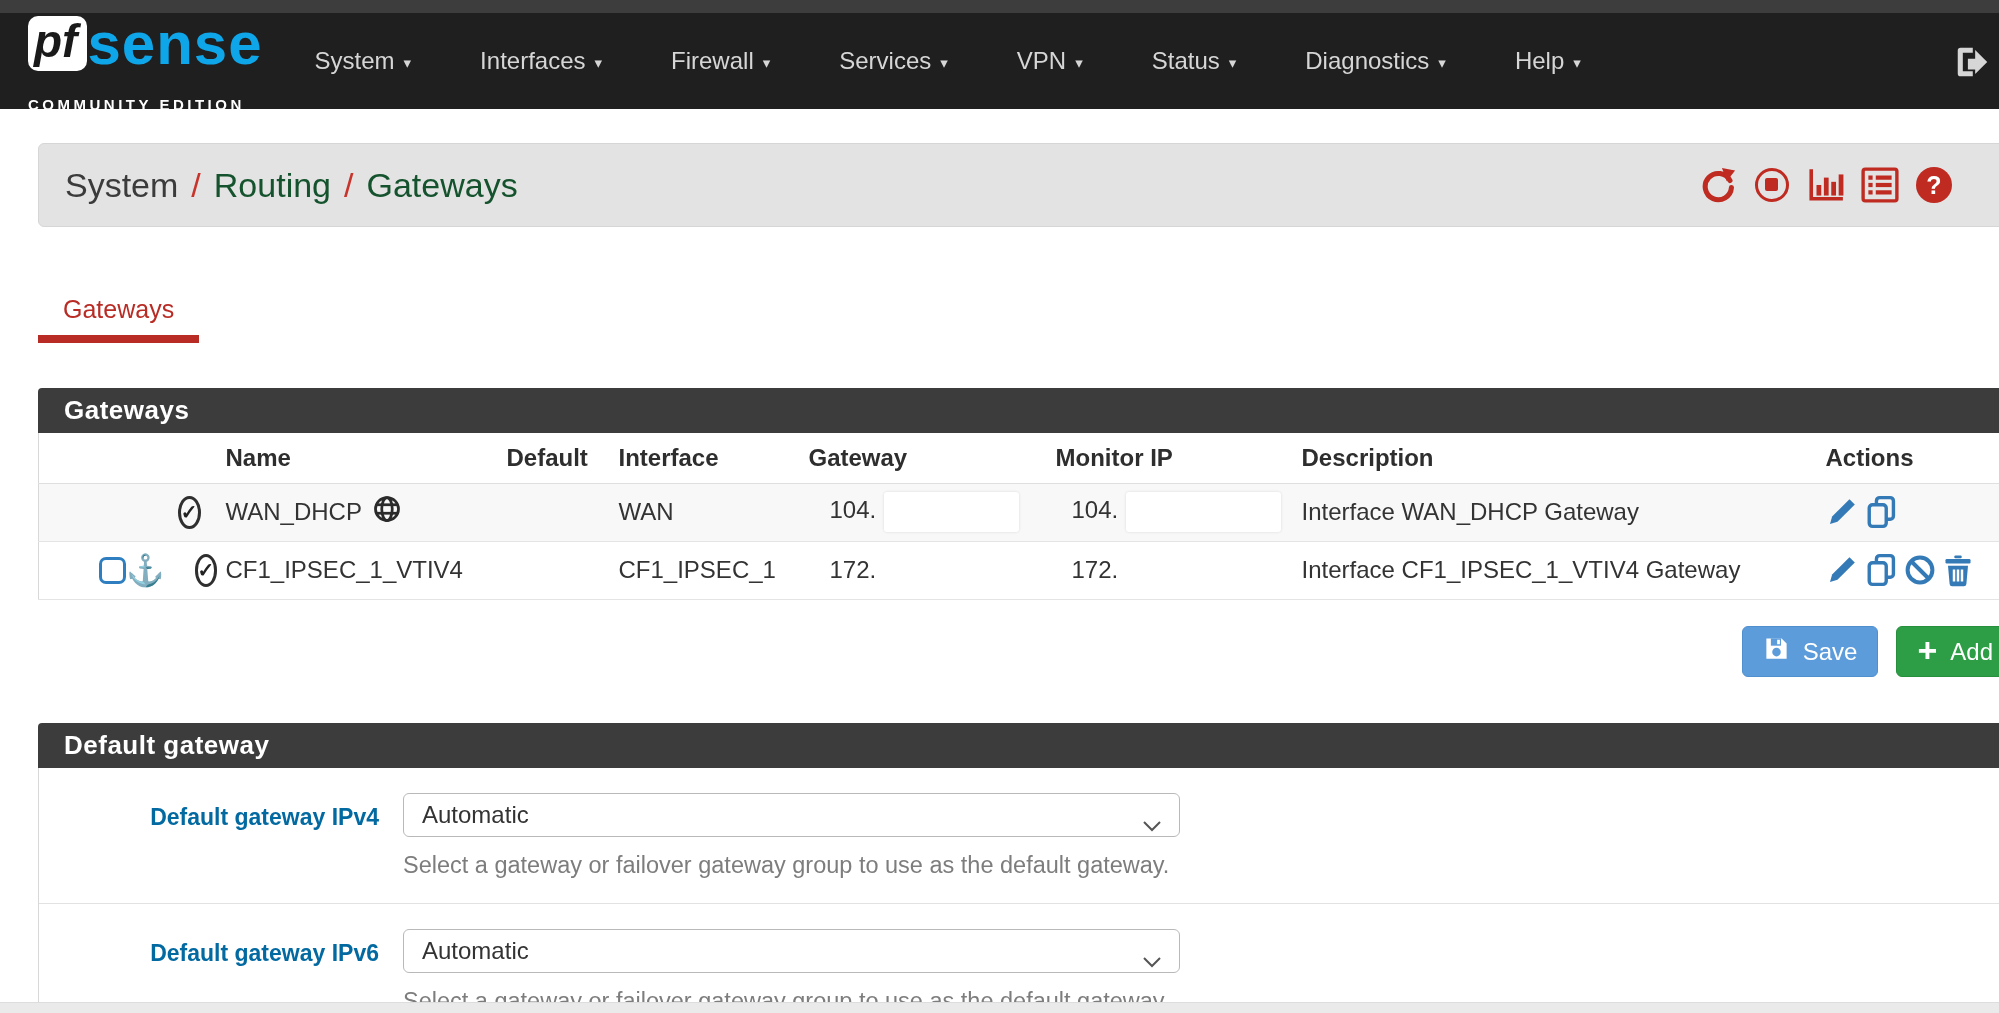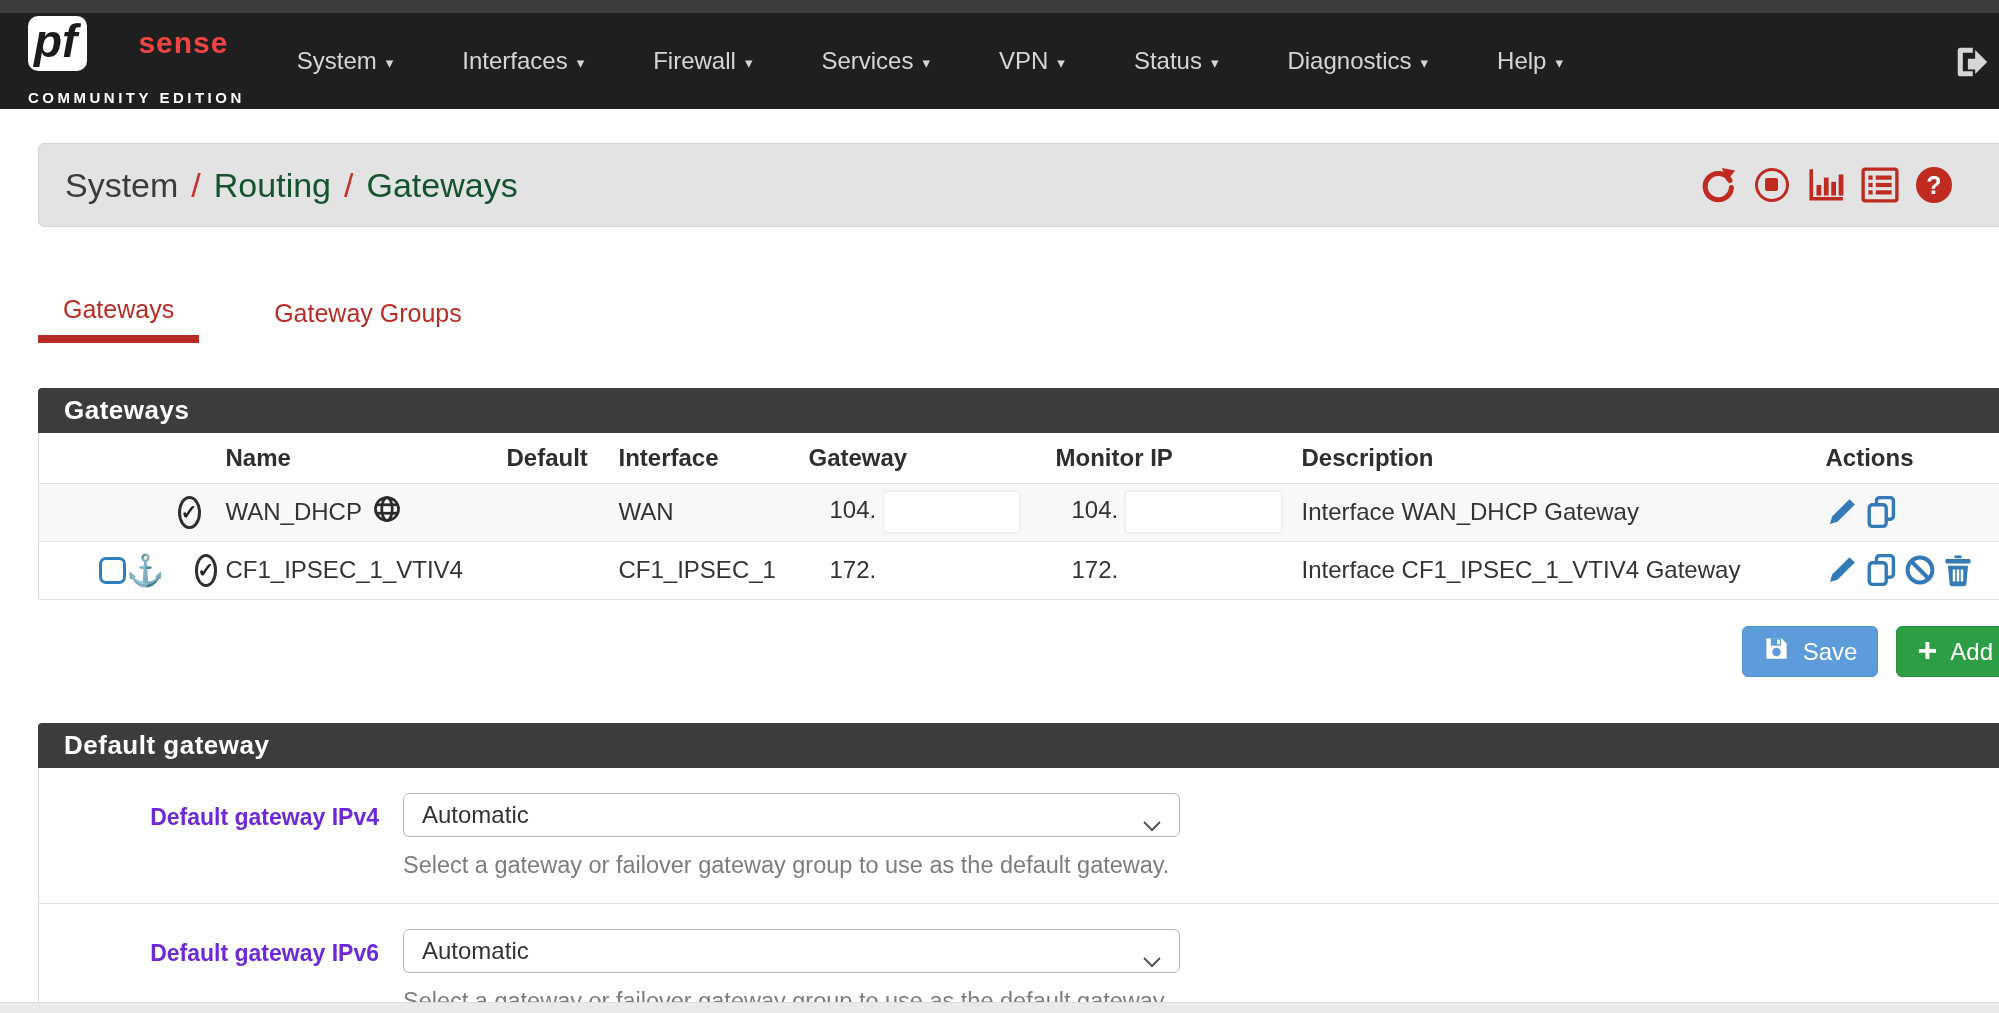--- a/index.html
+++ b/index.html
@@ -11,26 +11,26 @@
     position: relative;
   }
 
   
   .topstrip { position: absolute; top: 0; left: 0; right: 0; height: 13px; background: #3d3d3d; }
   .navbar {
     position: absolute; top: 13px; left: 0; right: 0; height: 96px;
     background: #1f1f1f; display: flex; align-items: center;
   }
   .logo { margin-left: 28px; display: flex; flex-direction: column; }
-  .logo-top { display: flex; align-items: center; gap: 37px; }
+  .logo-top { display: flex; align-items: center; }
   .pf-box {
     background: #fff; color: #1a1a1a; font-weight: bold; font-style: italic;
     font-size: 46px; border-radius: 10px; padding: 1px 10px 5px 6px; line-height: 1.05;
   }
-  .sense { color: #ef4444; font-weight: bold; font-size: 30px; letter-spacing: 1px; margin-left: 14px; }
+  .sense { color: #0ea5e9; font-weight: bold; font-size: 60px; letter-spacing: 1px; margin-left: 0; }
   .edition { color: #fff; font-size: 15px; font-weight: bold; letter-spacing: 3.5px; margin-top: 18px; }
   .nav-items { display: flex; margin-left: 52px; gap: 69px; }
   .nav-item { color: #d6d6d6; font-size: 24px; display: flex; align-items: center; gap: 9px; cursor: pointer; white-space: nowrap; }
   .nav-caret { font-size: 15px; line-height: 1; padding-top: 3px; }
   .logout { position: absolute; right: 8px; top: 30px; cursor: pointer; }
 
   
   .crumb-panel {
     position: absolute; left: 38px; right: -10px; top: 143px; height: 84px;
     background: #e3e3e3; border: 1px solid #d6d6d6; border-radius: 6px;
@@ -102,21 +102,21 @@
     display: flex; align-items: center; gap: 13px; padding: 0 20px; cursor: pointer;
   }
   .btn-save { background: #5d9cdb; border: 1px solid #5190cf; margin-left: 8px; }
   .btn-add { background: #2d9e45; border: 1px solid #27903c; padding-right: 40px; }
   .plus-glyph { font-size: 34px; font-weight: bold; line-height: 1; padding-bottom: 4px; }
 
   
   .form-body { background: #fff; border-left: 1px solid #d8d8d8; border-bottom: 1px solid #d8d8d8; }
   .form-row { padding: 25px 0 24px 0; display: flex; }
   .form-row + .form-row { border-top: 1px solid #e2e2e2; }
-  .form-label { width: 340px; text-align: right; font-weight: bold; font-size: 23px; color: #6d28d9; padding-top: 11px; }
+  .form-label { width: 340px; text-align: right; font-weight: bold; font-size: 23px; color: #0369a1; padding-top: 11px; }
   .form-field { margin-left: 24px; width: 780px; }
   .select {
     position: relative; width: 777px; height: 44px; border: 1px solid #b9b9b9; border-radius: 6px;
     background: #fff; font-size: 24px; color: #333; display: flex; align-items: center;
     padding: 0 18px; cursor: pointer;
   }
   .select-chevron { position: absolute; right: 17px; top: 16px; }
   .help-text { margin-top: 15px; font-size: 23.5px; color: #7d7d7d; }
 
   .bottom-strip { position: absolute; left: 0; right: 0; bottom: 0; height: 11px; background: #eaeaea; border-top: 1px solid #dddddd; }
@@ -215,21 +215,20 @@
       </svg>
     </div>
     <div class="ci">
       <span class="icon-help">?</span>
     </div>
   </div>
 </div>
 
 <div class="tabs">
   <div class="tab active">Gateways</div>
-  <div class="tab">Gateway Groups</div>
 </div>
 
 <div class="panel panel-gateways">
   <div class="panel-header">Gateways</div>
   <table class="gw-table">
     <colgroup>
       <col style="width:170px">
         <col style="width:290px">
         <col style="width:90px">
         <col style="width:205px">

